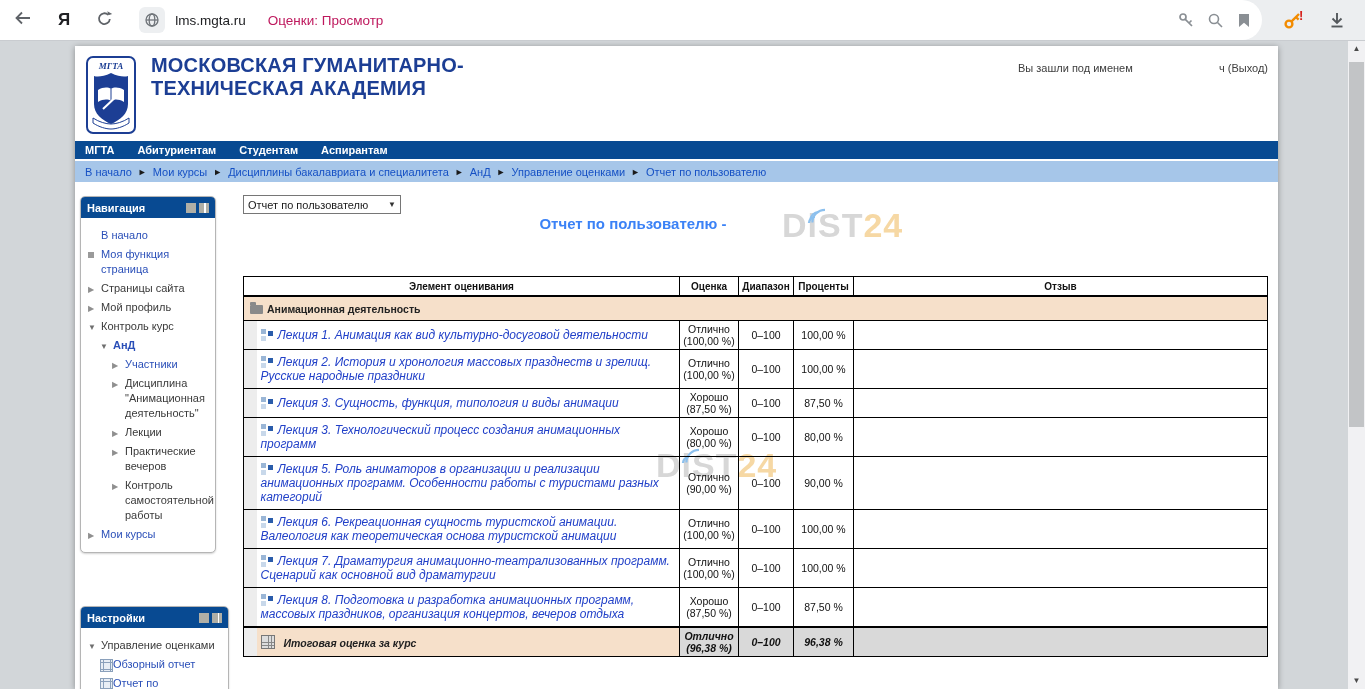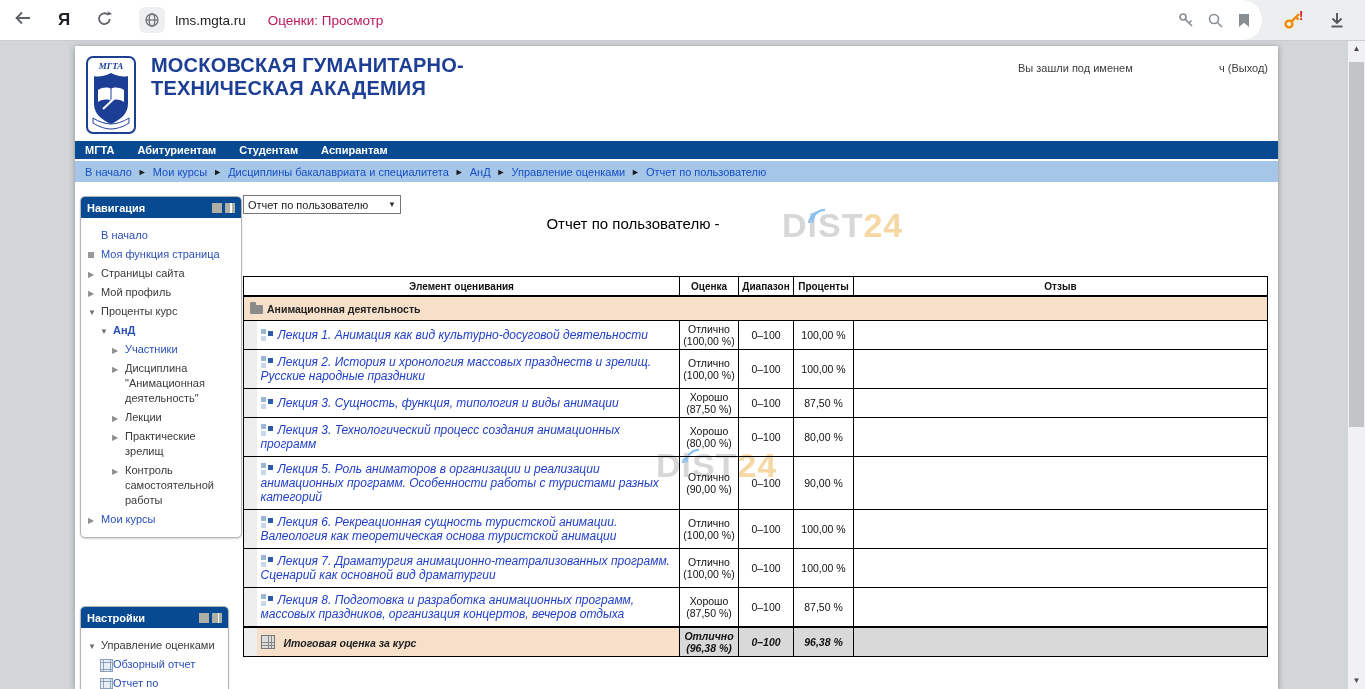--- a/index.html
+++ b/index.html
@@ -39,21 +39,21 @@
   
   .topnav{position:absolute;top:95px;left:0;right:0;height:18px;background:#084a92;display:flex;align-items:center;padding-left:10px;gap:23px;}
   .topnav-item{color:#fff;font-weight:bold;font-size:11px;}
   
   .breadcrumb{position:absolute;top:115px;left:0;right:0;height:21px;background:#a6c6e9;display:flex;align-items:center;padding-left:10px;gap:6px;font-size:11px;}
   .crumb-link{color:#1550c4;}
   .crumb-sep{color:#1a1a1a;font-size:9px;}
   
   .main{position:absolute;top:148px;left:0;right:0;bottom:0;}
   
-  .sidebar{position:absolute;left:5px;top:2px;width:162px;}
+  .sidebar{position:absolute;left:5px;top:2px;width:136px;}
   .block{border:1px solid #b5b5b5;border-radius:5px;overflow:hidden;background:#fff;box-shadow:0 1px 2px rgba(0,0,0,.18);}
   .block-settings{position:absolute;left:0;top:410px;width:147px;}
   .block-header{background:#084a92;color:#fff;font-weight:bold;font-size:11px;height:21px;display:flex;align-items:center;padding:0 6px;}
   .block-hicons{margin-left:auto;display:flex;gap:3px;}
   .hicon{width:10px;height:10px;background:#b0afa6;}
   .hicon.dock{background:linear-gradient(to right,#b0afa6 55%,#fff 55%,#fff 68%,#b0afa6 68%);}
   .block-body{padding:8px 3px 8px 5px;font-size:11px;}
   .nav-item{position:relative;padding:2px 2px;line-height:15px;color:#3a3a3a;}
   .nav-item .lbl{cursor:pointer;}
   .nav-item.is-link .lbl{color:#2a4fb8;}
@@ -64,21 +64,21 @@
   .b-square{width:6px;height:6px;background:#9a9a9a;margin-top:5px;}
   .b-grid{width:11px;height:11px;border:1px solid #8aa0bb;margin-top:2px;
     background:
       repeating-linear-gradient(to right, transparent 0 2.4px, #8aa0bb 2.4px 3.2px),
       repeating-linear-gradient(to bottom, transparent 0 2.4px, #8aa0bb 2.4px 3.2px),
       #e8eef5;}
   
   .content{position:absolute;left:163px;right:8px;top:0;}
   .report-select{position:absolute;left:5px;top:1px;width:148px;height:17px;border:1px solid #767676;background:#fff;font-size:11px;display:flex;align-items:center;justify-content:space-between;padding:0 4px;color:#1a1a1a;}
   .report-select .caret{font-size:8px;color:#333;}
-  .report-title{position:absolute;left:0;top:21px;width:790px;text-align:center;font-weight:normal;font-size:15px;color:#000000;}
+  .report-title{position:absolute;left:0;top:21px;width:790px;text-align:center;font-weight:bold;font-size:15px;color:#3b82f6;}
   
   .grade-table{position:absolute;top:82px;left:5px;width:1025px;border-collapse:collapse;font-size:10.5px;color:#111;table-layout:fixed;}
   .grade-table th,.grade-table td{border:1px solid #000;}
   .grade-table thead th{font-weight:bold;font-size:10px;height:16px;background:#fff;border-bottom:2px solid #000;padding:1px 2px;}
   .cat-row td{background:#f6e0ca;height:21px;padding-left:6px;}
   .cat-label{font-weight:bold;color:#222;margin-left:4px;}
   td.gutter{background:#ededed;border-right:0;}
   td.name-cell{border-left:0;padding:5px 6px 5px 4px;background:#fff;}
   .item-link{color:#2140c8;font-size:12px;cursor:pointer;font-style:italic;}
   td.c{text-align:center;vertical-align:middle;padding:2px;background:#fff;line-height:12px;}
@@ -224,26 +224,26 @@
           <span class="block-hicons">
             <span class="hicon"></span>
             <span class="hicon dock"></span>
           </span>
         </div>
         <div class="block-body" id="nav-block-body">
             <div class="nav-item is-link" style="padding-left: 15px;"><span class="lbl">В начало</span></div>
             <div class="nav-item is-link" style="padding-left: 15px;"><span class="bullet b-square" style="left: 2px;"></span><span class="lbl">Моя функция страница</span></div>
             <div class="nav-item" style="padding-left: 15px;"><span class="bullet b-collapsed" style="left: 2px;"></span><span class="lbl">Страницы сайта</span></div>
             <div class="nav-item" style="padding-left: 15px;"><span class="bullet b-collapsed" style="left: 2px;"></span><span class="lbl">Мой профиль</span></div>
-            <div class="nav-item" style="padding-left: 15px;"><span class="bullet b-expanded" style="left: 2px;"></span><span class="lbl">Проценты курс</span></div>
+            <div class="nav-item" style="padding-left: 15px;"><span class="bullet b-expanded" style="left: 2px;"></span><span class="lbl">Контроль курс</span></div>
             <div class="nav-item is-link is-bold" style="padding-left: 27px;"><span class="bullet b-expanded" style="left: 14px;"></span><span class="lbl">АнД</span></div>
             <div class="nav-item is-link" style="padding-left: 39px;"><span class="bullet b-collapsed" style="left: 26px;"></span><span class="lbl">Участники</span></div>
             <div class="nav-item" style="padding-left: 39px;"><span class="bullet b-collapsed" style="left: 26px;"></span><span class="lbl">Дисциплина "Анимационная деятельность"</span></div>
             <div class="nav-item" style="padding-left: 39px;"><span class="bullet b-collapsed" style="left: 26px;"></span><span class="lbl">Лекции</span></div>
-            <div class="nav-item" style="padding-left: 39px;"><span class="bullet b-collapsed" style="left: 26px;"></span><span class="lbl">Практические зрелищ</span></div>
+            <div class="nav-item" style="padding-left: 39px;"><span class="bullet b-collapsed" style="left: 26px;"></span><span class="lbl">Практические вечеров</span></div>
             <div class="nav-item" style="padding-left: 39px;"><span class="bullet b-collapsed" style="left: 26px;"></span><span class="lbl">Контроль самостоятельной работы</span></div>
             <div class="nav-item is-link" style="padding-left: 15px;"><span class="bullet b-collapsed" style="left: 2px;"></span><span class="lbl">Мои курсы</span></div>
           </div>
       </div>
 
       <div class="block block-settings">
         <div class="block-header">
           <span>Настройки</span>
           <span class="block-hicons">
             <span class="hicon"></span>

